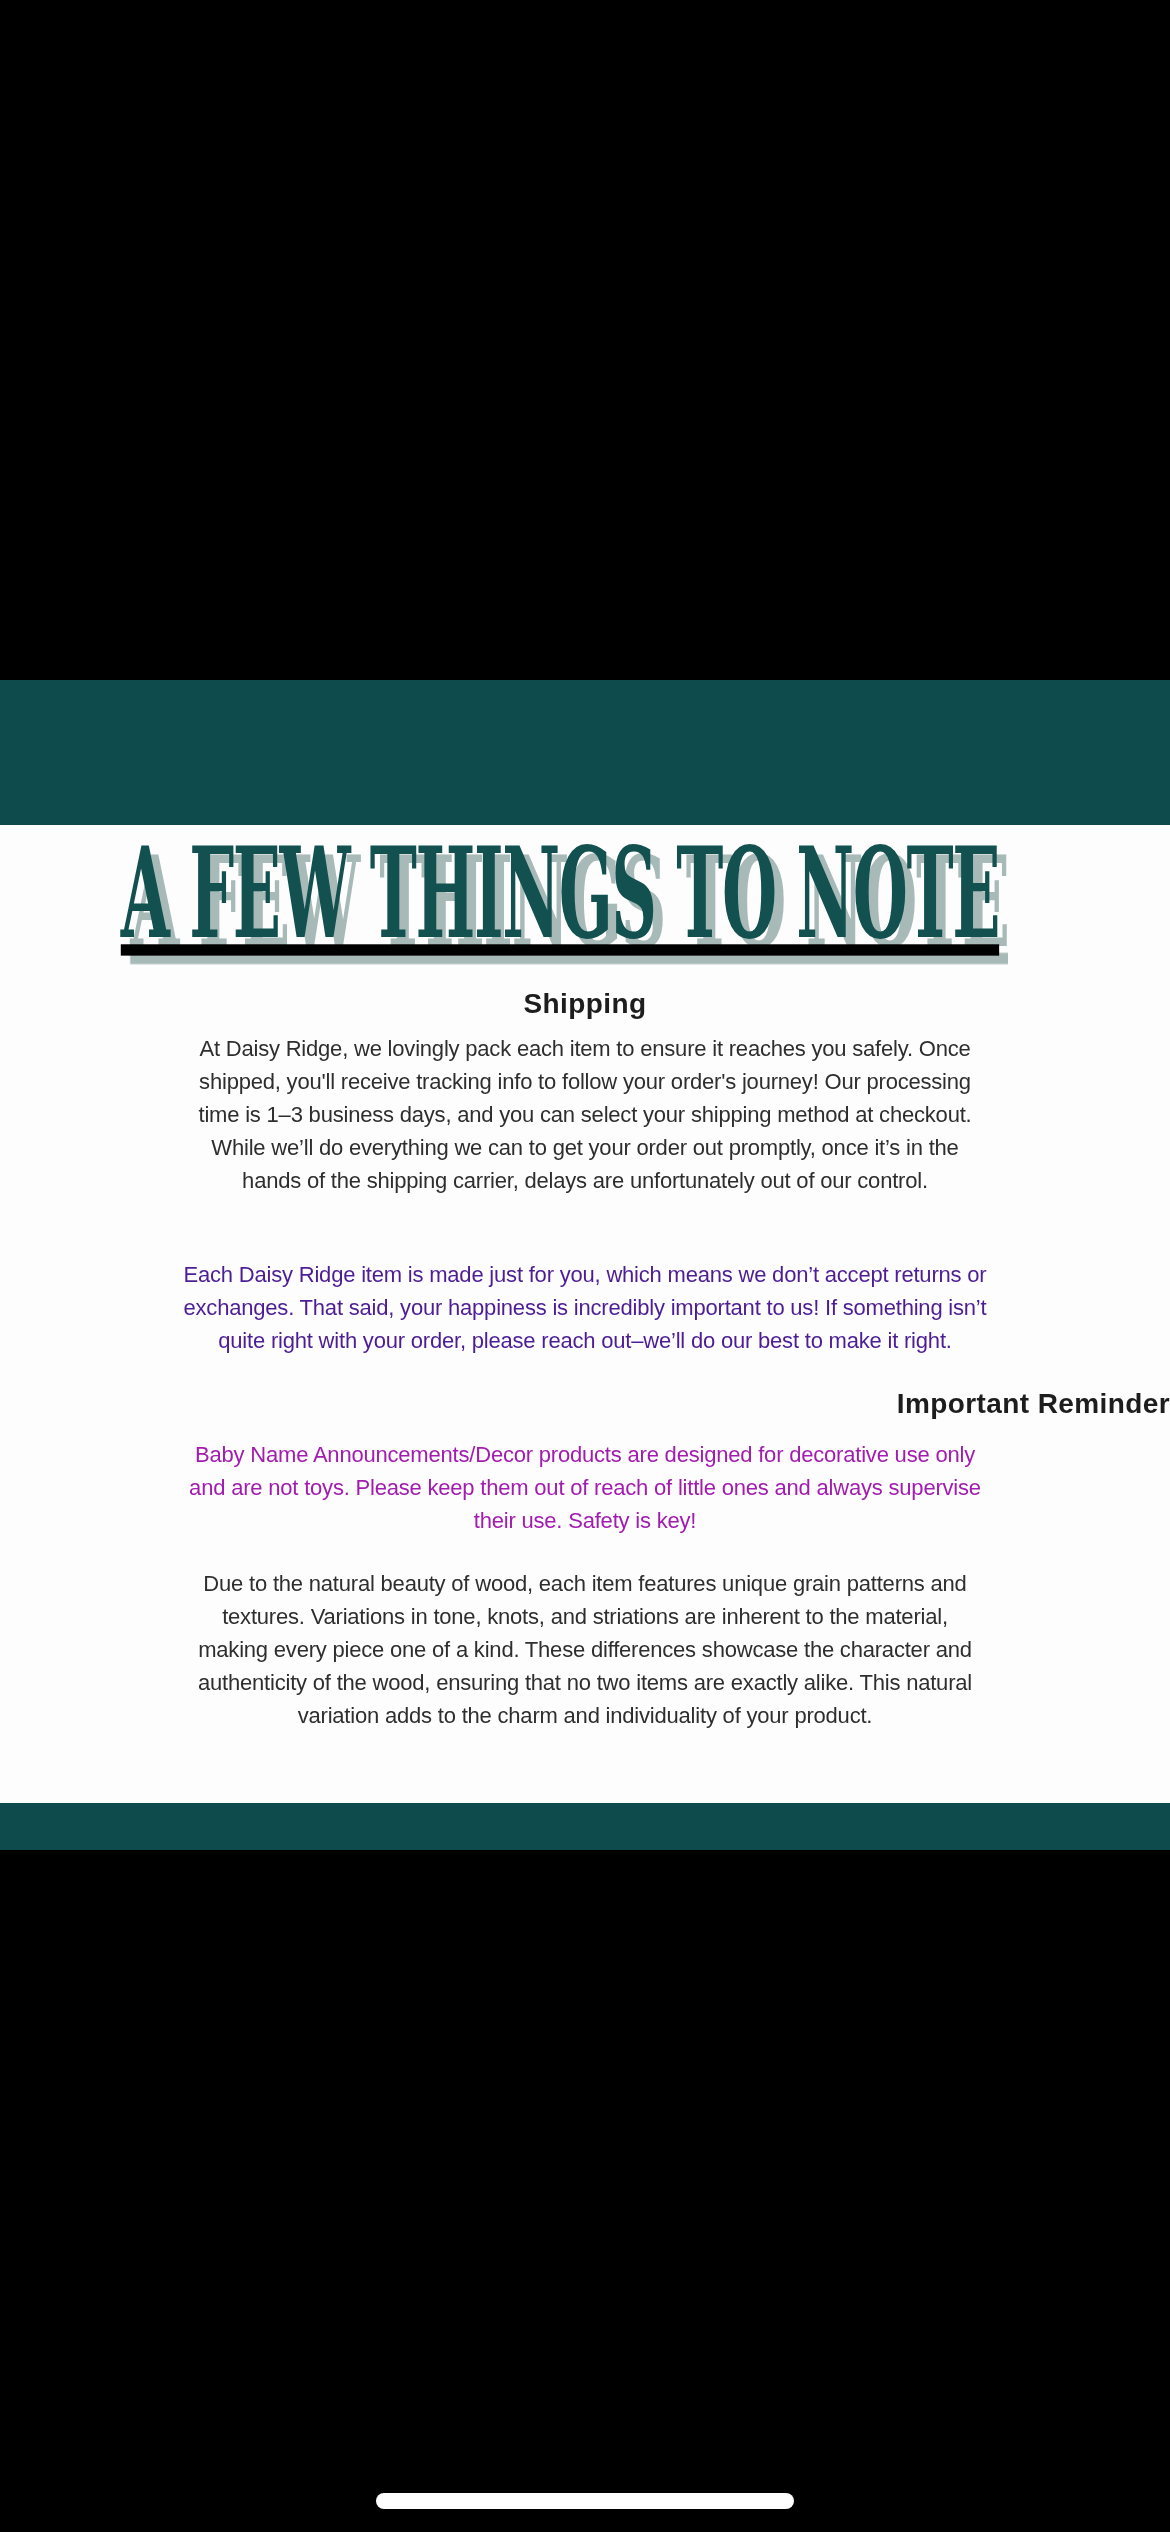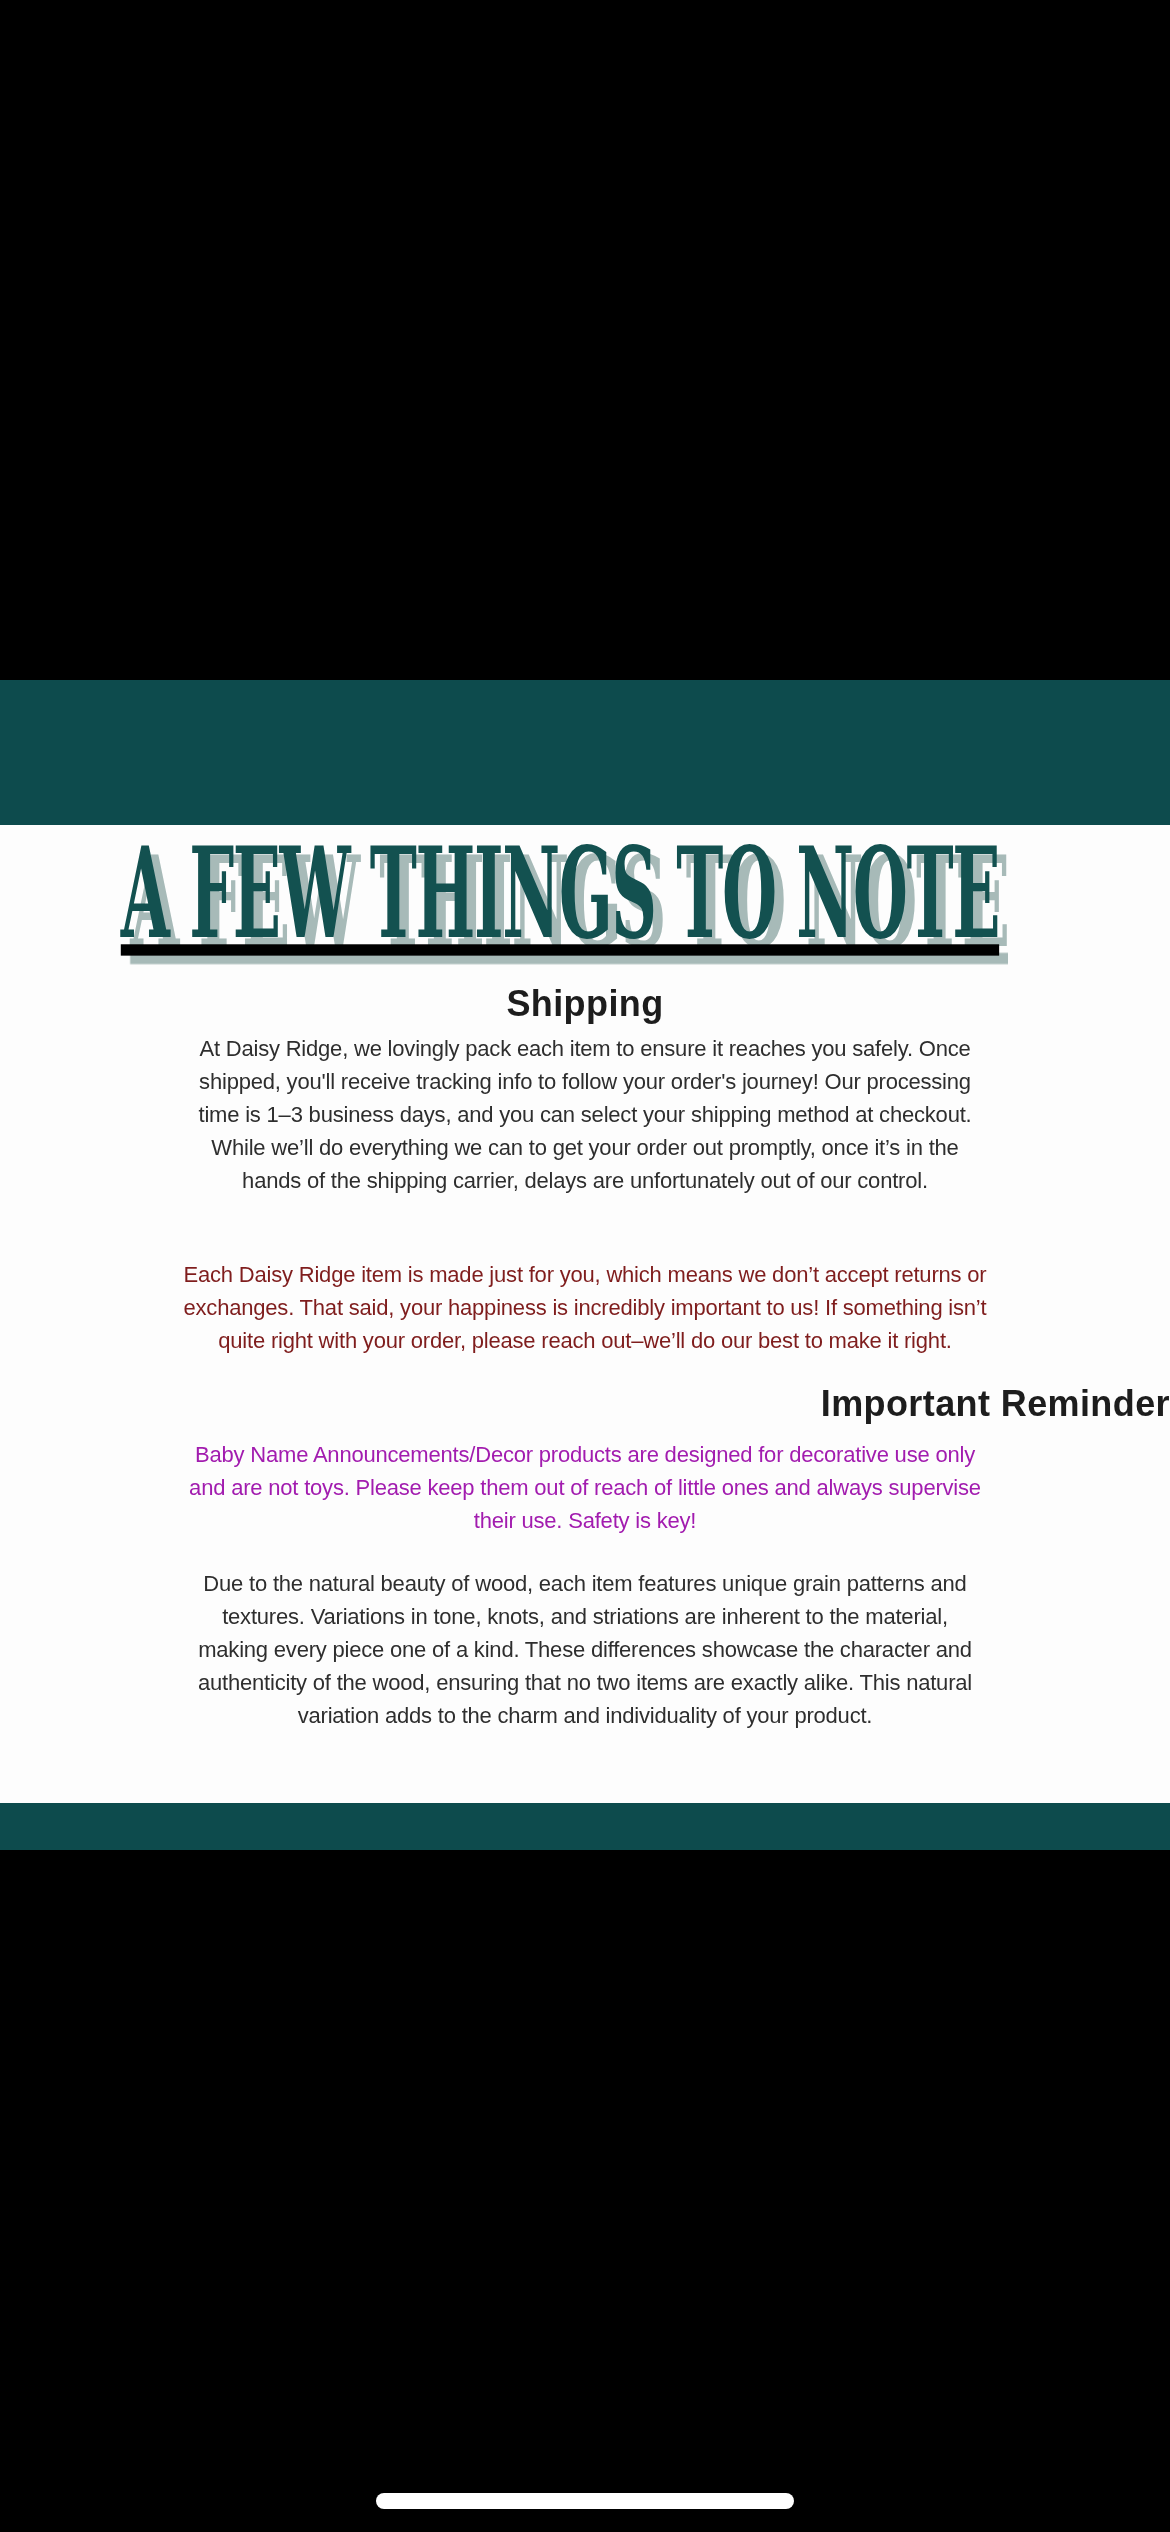--- a/index.html
+++ b/index.html
@@ -34,21 +34,21 @@
     line-height:96px;
     letter-spacing:-2px;
     white-space:nowrap;
     transform:scale(0.72,1.42);
     transform-origin:center top;
     text-shadow:13px 6px 0 var(--shadow-color,#a7bab8);
   }
   .policy{position:absolute;left:0;width:100%;text-align:center;}
   .policy h2{
     margin:0;
-    font-size:36px;
+    font-size:28px;
     line-height:42px;
     font-weight:600;
     color:#1d1d1d;
     letter-spacing:0.4px;
   }
   .policy p{
     margin:13px auto 0 auto;
     width:1072px;
     font-size:22px;
     line-height:33px;
@@ -88,21 +88,21 @@
     <section class="policy s0">
       <h2 style="color: rgb(29, 29, 29);">Shipping</h2>
       <p style="color: rgb(46, 46, 46);">At Daisy Ridge, we lovingly pack each item to ensure it reaches you safely. Once
 shipped, you'll receive tracking info to follow your order's journey! Our processing
 time is 1–3 business days, and you can select your shipping method at checkout.
 While we’ll do everything we can to get your order out promptly, once it’s in the
 hands of the shipping carrier, delays are unfortunately out of our control.</p>
     </section>
 
     <section class="policy s1">
-      <p style="color: #7f1d1d; margin-top: 46px;">Each Daisy Ridge item is made just for you, which means we don’t accept returns or
+      <p style="color: #4c1d95; margin-top: 46px;">Each Daisy Ridge item is made just for you, which means we don’t accept returns or
 exchanges. That said, your happiness is incredibly important to us! If something isn’t
 quite right with your order, please reach out–we’ll do our best to make it right.</p>
     </section>
 
     <section class="policy s2">
       <h2 style="color: rgb(29, 29, 29); text-align: right;">Important Reminder</h2>
       <p style="color: #a21caf;">Baby Name Announcements/Decor products are designed for decorative use only
 and are not toys. Please keep them out of reach of little ones and always supervise
 their use. Safety is key!</p>
     </section>

